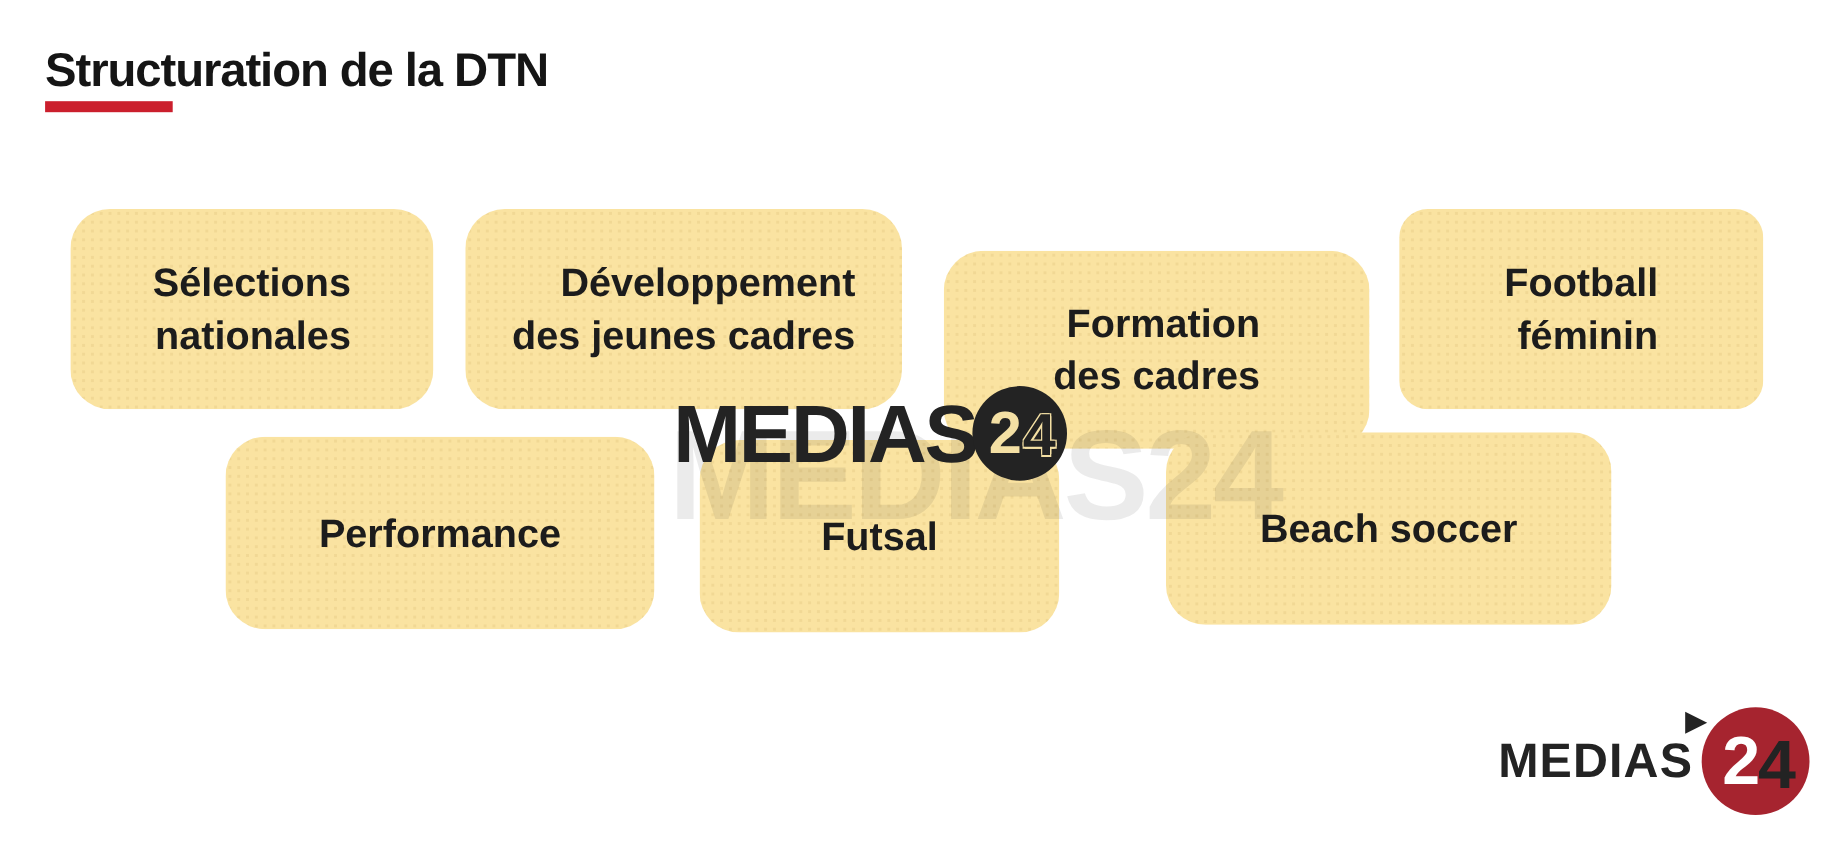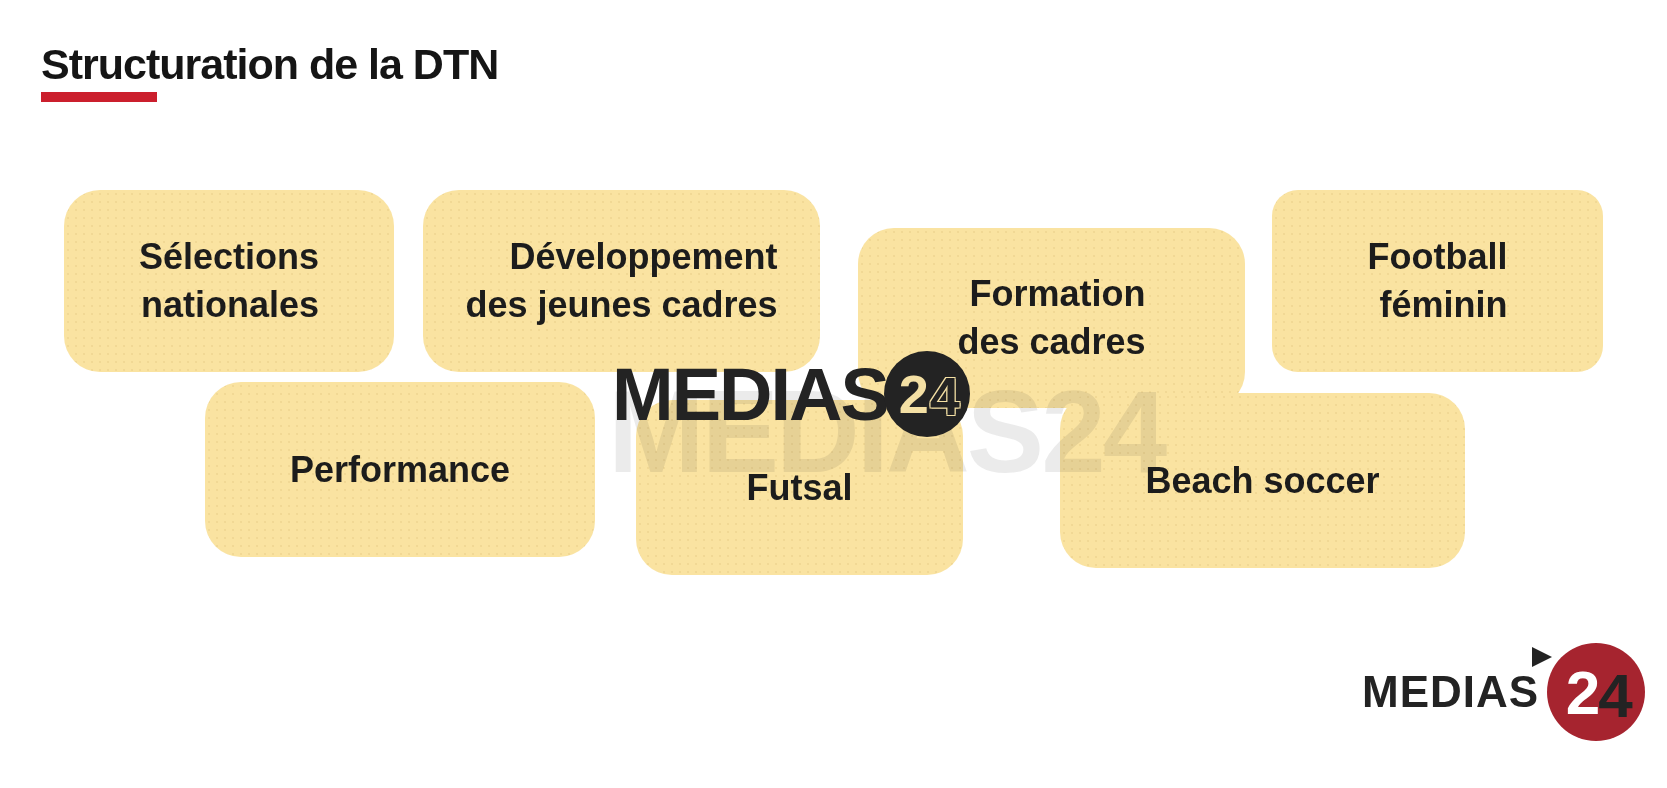--- a/index.html
+++ b/index.html
@@ -29,21 +29,21 @@
     display:flex;align-items:center;justify-content:center;
     text-align:right;
     font-size:36px;font-weight:600;color:#1C1C1C;
     line-height:1.32;white-space:pre-line;
     z-index:1;
   }
   .b1{left:64px;top:190px;width:330px;height:182px;}
   .b2{left:423px;top:190px;width:397px;height:182px;}
   .b3{left:858px;top:190px;width:387px;height:180px;margin-top:38px;}
   .b4{left:1272px;top:190px;width:331px;height:182px;border-radius:26px;}
-  .b5{left:205px;top:382px;width:390px;height:175px;}
+  .b5{left:205px;top:397px;width:390px;height:175px;}
   .b6{left:636px;top:400px;width:327px;height:175px;}
   .b7{left:1060px;top:393px;width:405px;height:175px;}
 
   
   .wm-faint{
     position:absolute;left:608px;top:432px;transform:translateY(-50%);
     font-size:116px;font-weight:700;letter-spacing:-3px;
     color:rgba(25,25,25,0.085);white-space:nowrap;
     z-index:3;
   }

